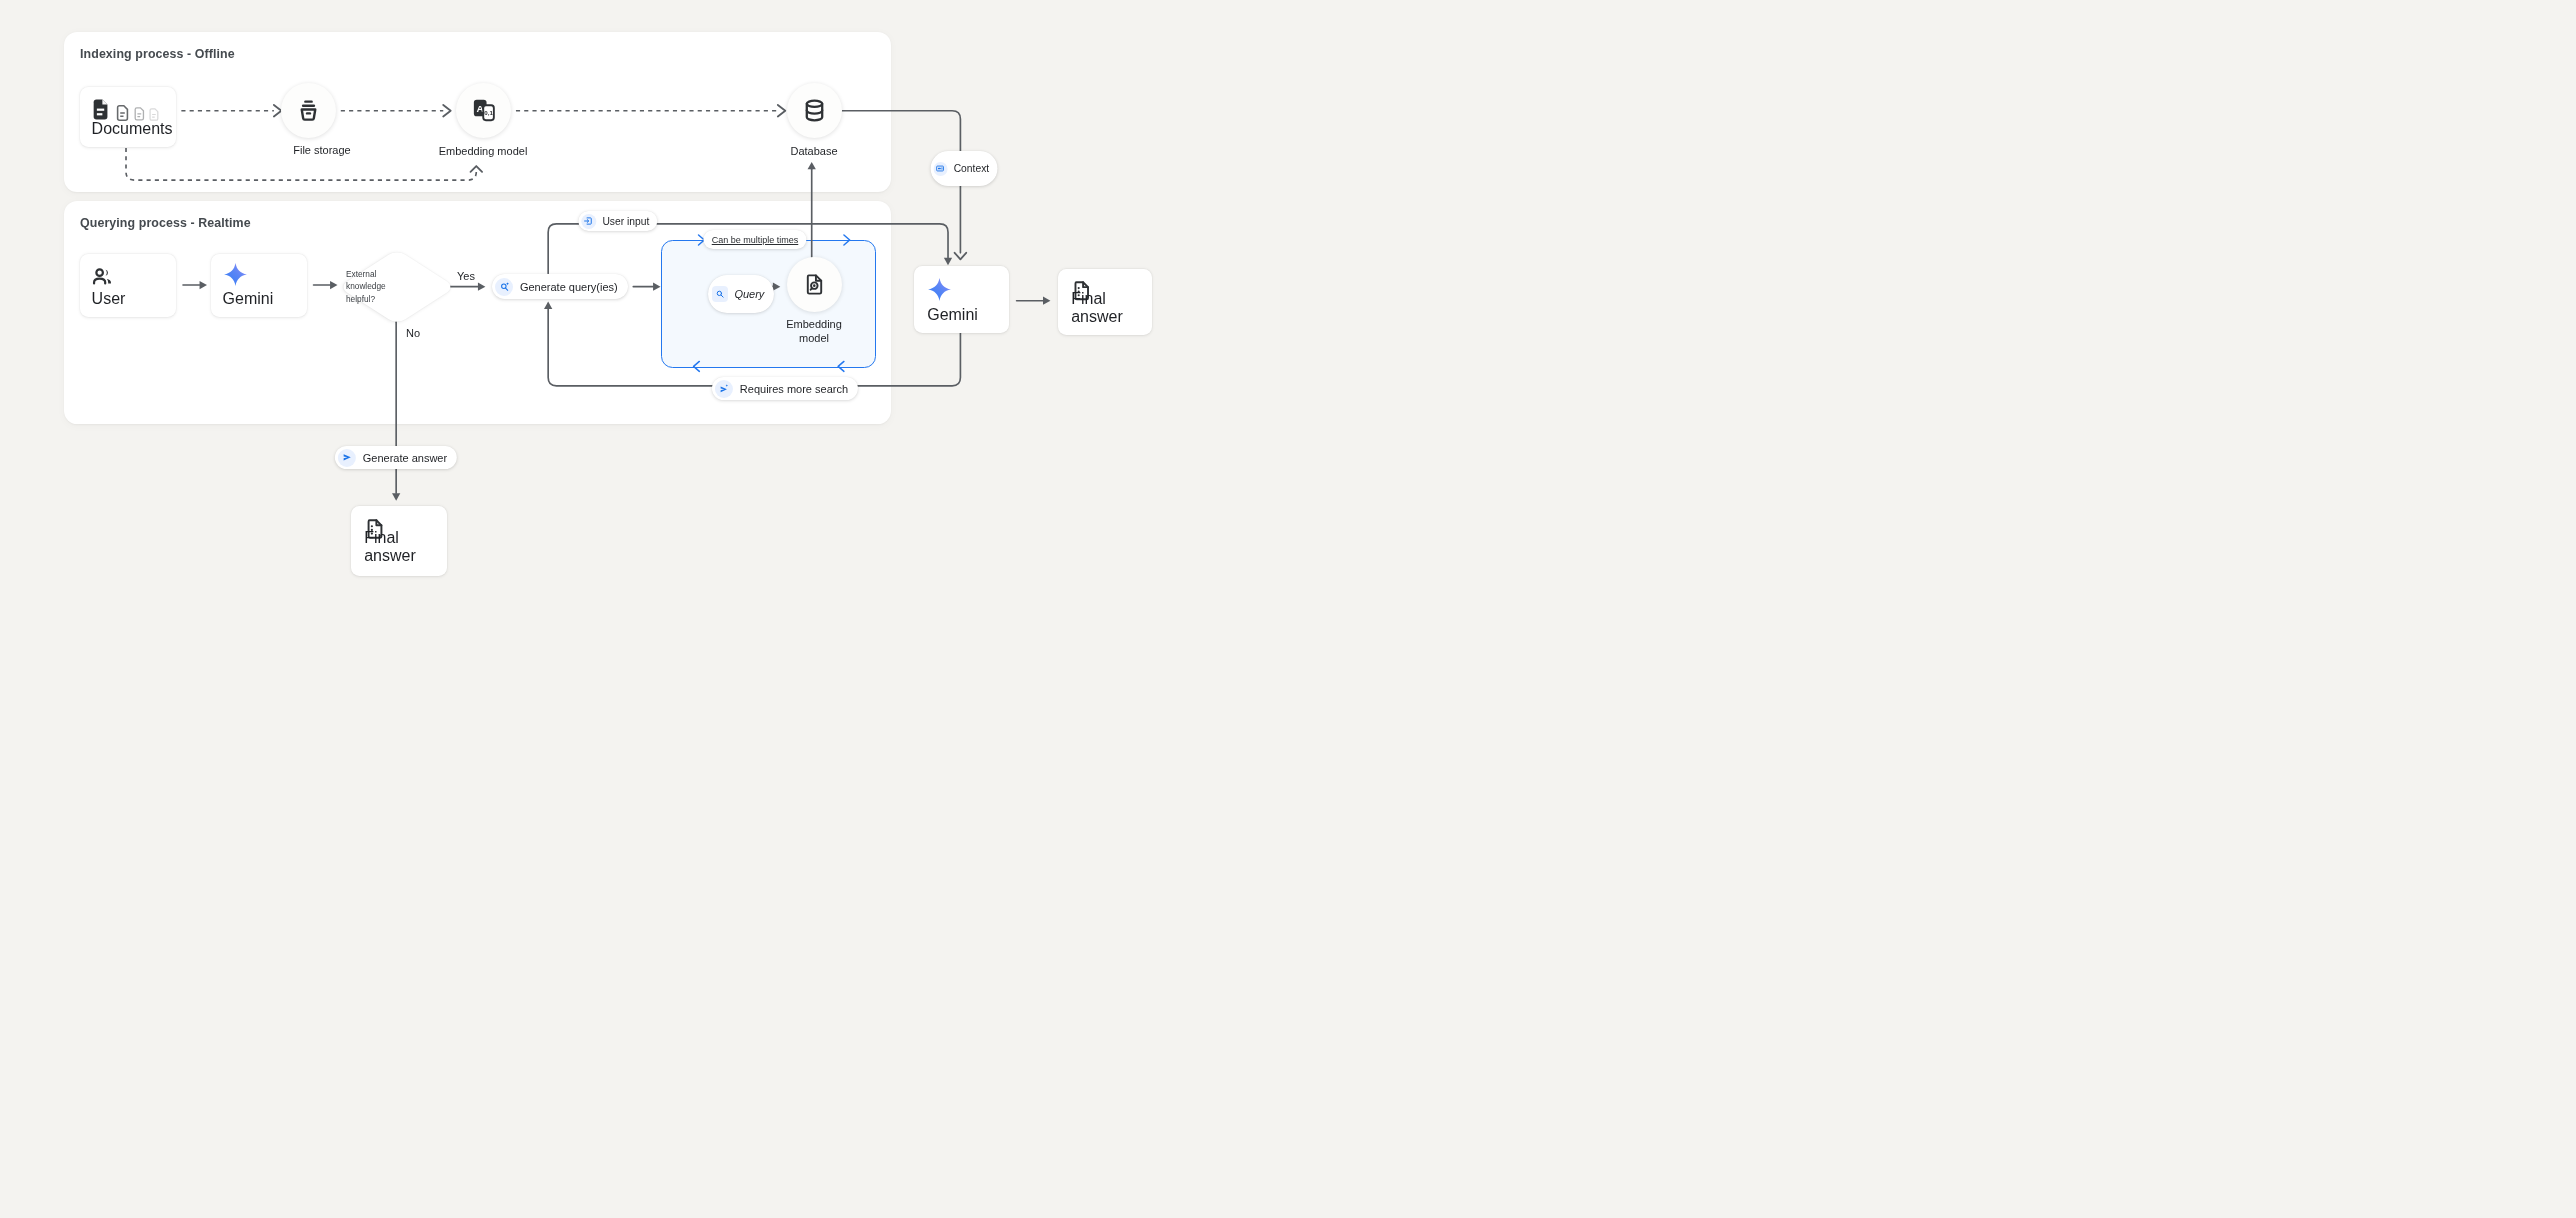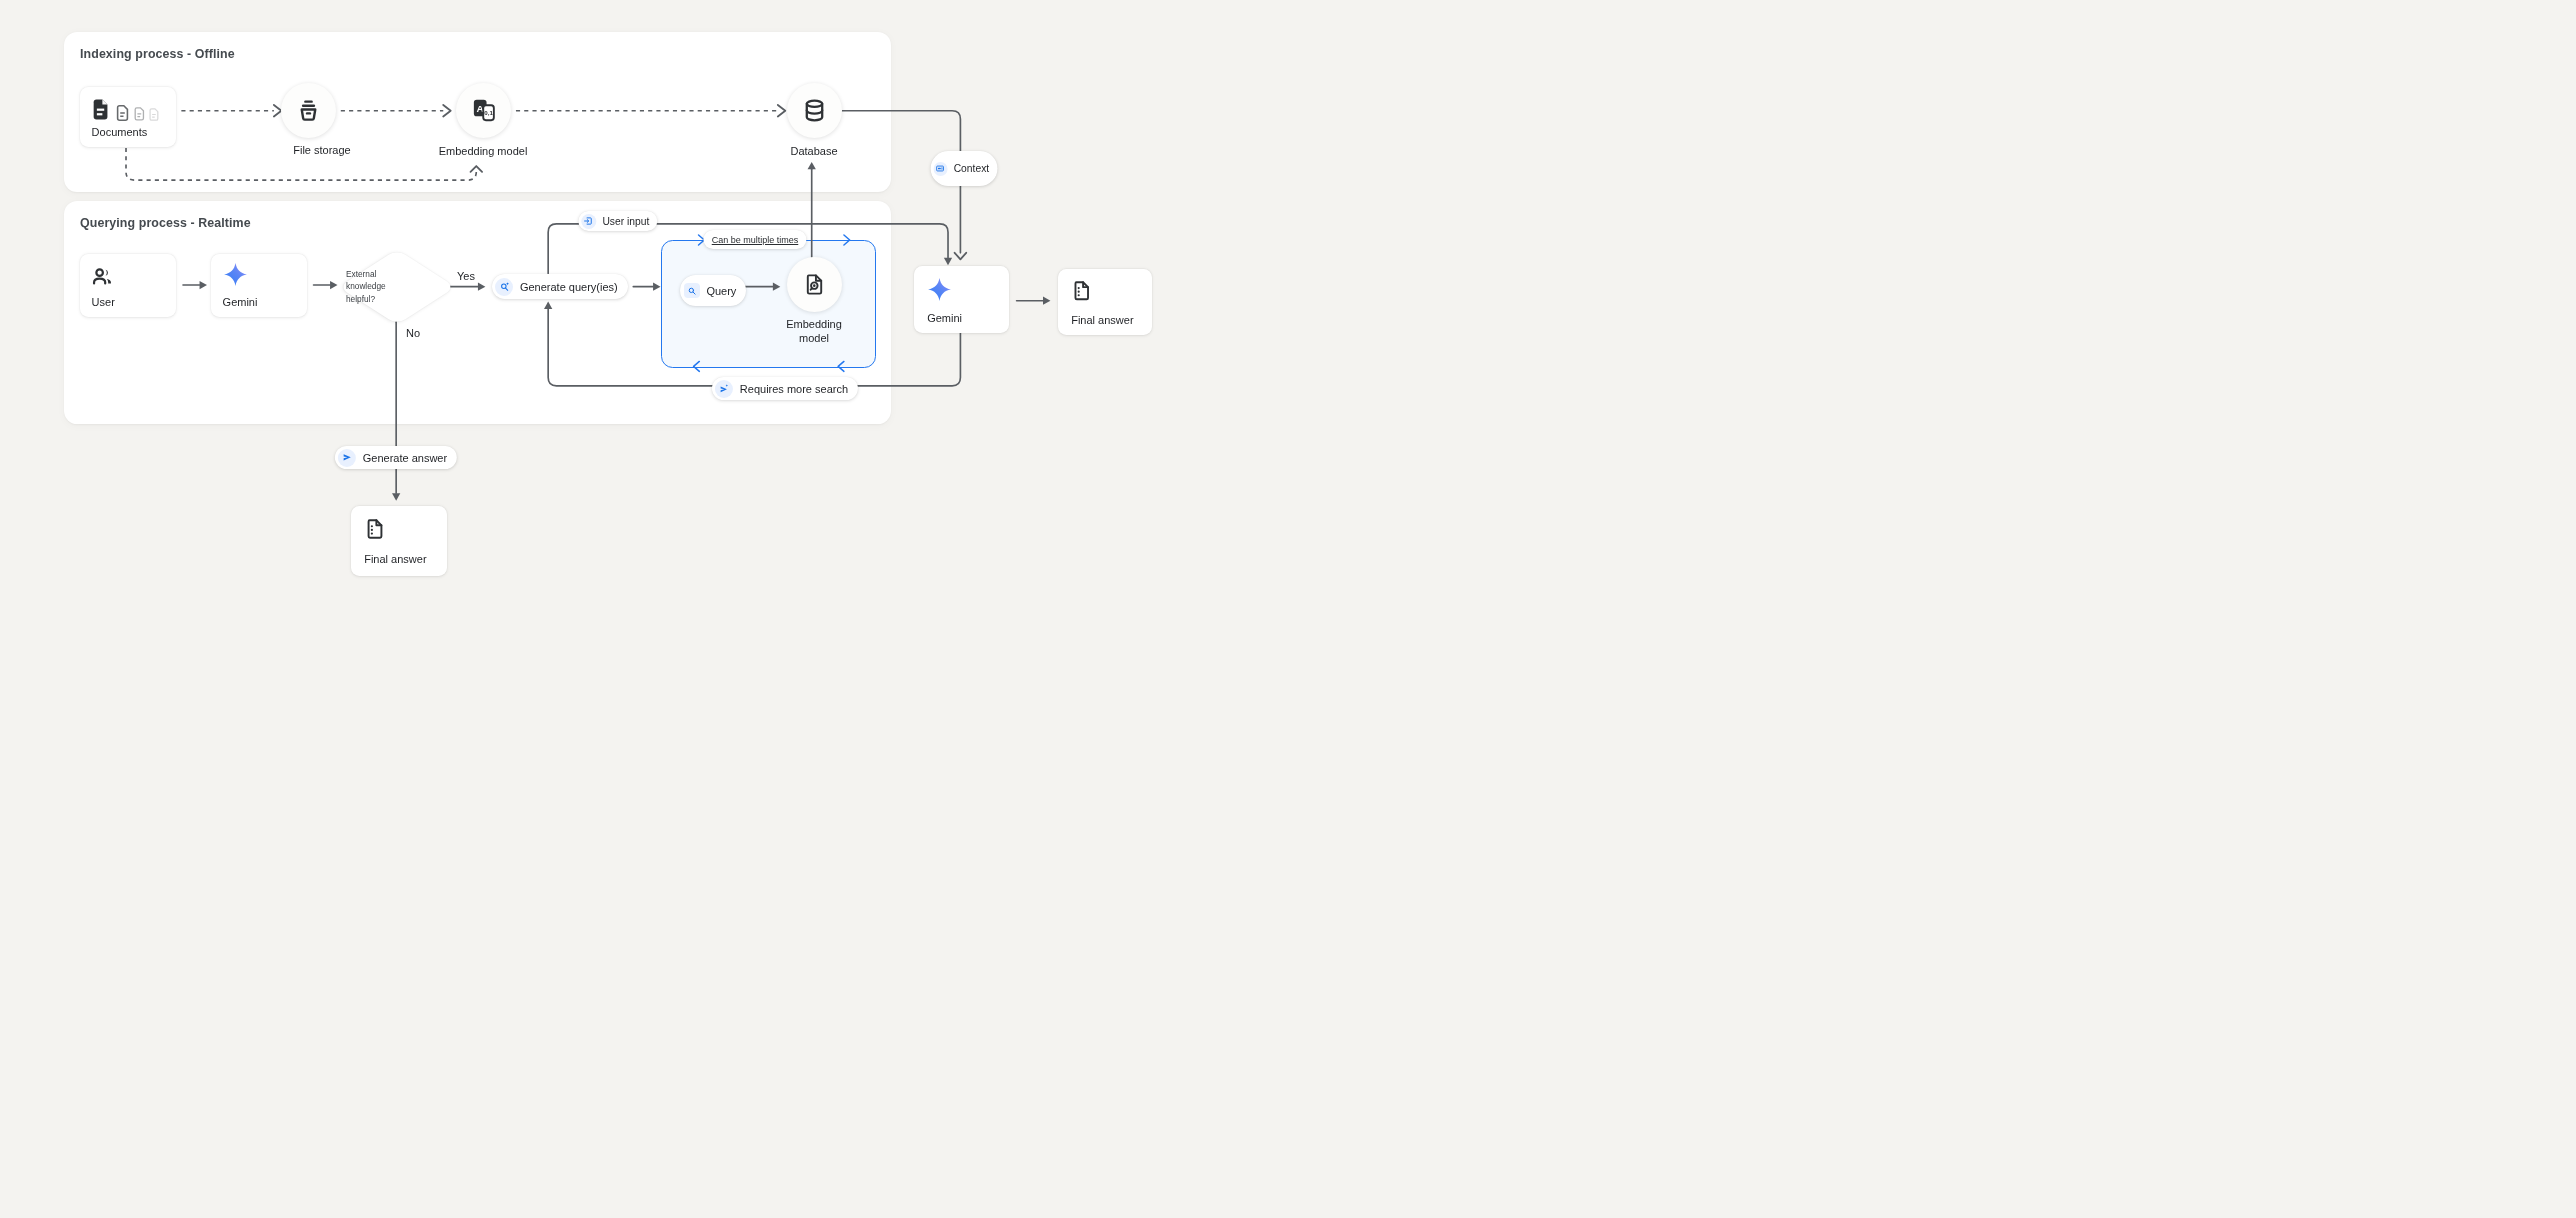--- a/index.html
+++ b/index.html
@@ -9,21 +9,21 @@
          box-shadow:0 0.8px 1.7px rgba(0,0,0,.04),0 1.7px 8.3px rgba(0,0,0,.03);z-index:0;}
   .panel-title{position:absolute;font-size:12.4px;font-weight:700;color:#454a4f;letter-spacing:0.1px;}
 
   .bluebox{position:absolute;left:661px;top:240px;width:213px;height:126px;border:1.3px solid #2478ef;
            border-radius:11.6px;background:#f4f9fe;z-index:1;}
 
   .connectors{position:absolute;left:0;top:0;z-index:2;pointer-events:none;}
 
   .card{position:absolute;background:#fff;border-radius:8.3px;z-index:3;
         box-shadow:0 0 0 0.8px rgba(0,0,0,.025),0 0.8px 3.3px rgba(0,0,0,.09);}
-  .card-label{position:absolute;left:11.6px;bottom:9px;font-size:11px;color:#1f2125;}
+  .card-label{position:absolute;left:11.6px;bottom:9px;font-size:16px;color:#1f2125;}
 
   .circle{position:absolute;width:55px;height:55px;border-radius:50%;background:#fdfdfc;z-index:3;
           box-shadow:0 0.8px 4.1px rgba(0,0,0,.13);display:flex;align-items:center;justify-content:center;}
   .circle-label{position:absolute;width:132px;text-align:center;font-size:11px;color:#1f2125;z-index:3;}
 
   .pill{position:absolute;display:flex;align-items:center;gap:6.6px;background:#fff;border-radius:826px;
         box-shadow:0 0.8px 3.3px rgba(0,0,0,.16),0 0 0.8px rgba(0,0,0,.08);z-index:3;padding:0 10px 0 3.3px;
         font-size:11px;color:#1f2125;white-space:nowrap;}
   .pill-icon{display:flex;align-items:center;justify-content:center;background:#e8f0fe;border-radius:50%;flex:0 0 auto;}
   .pill-icon.square{border-radius:4.1px;}
@@ -231,21 +231,21 @@
     </span>
     <span>Generate query(ies)</span>
   </div>
 
   
   <div class="pill tiny-badge center" style="left:755px;top:230px;height:19px;color:#2a2d31;text-decoration:underline;">
     <span>Can be multiple times</span>
   </div>
 
   
-  <div class="pill" style="left:680px;top:275px;height:31px;padding:0 10px 0 4.1px;">
+  <div class="pill" style="left:708px;top:275px;height:38px;padding:0 10px 0 4.1px;font-style:italic;">
     <span class="pill-icon square" style="width:15.7px;height:15.7px;">
       <svg width="10" height="10" viewBox="0 0 24 24">
           <g stroke="#1a73e8" stroke-width="2.4" fill="none" stroke-linecap="round">
             <circle cx="10.5" cy="10.5" r="5.2"></circle>
             <path d="M14.7,14.7 L19.5,19.5"></path>
           </g>
         </svg>
     </span>
     <span>Query</span>
   </div>

